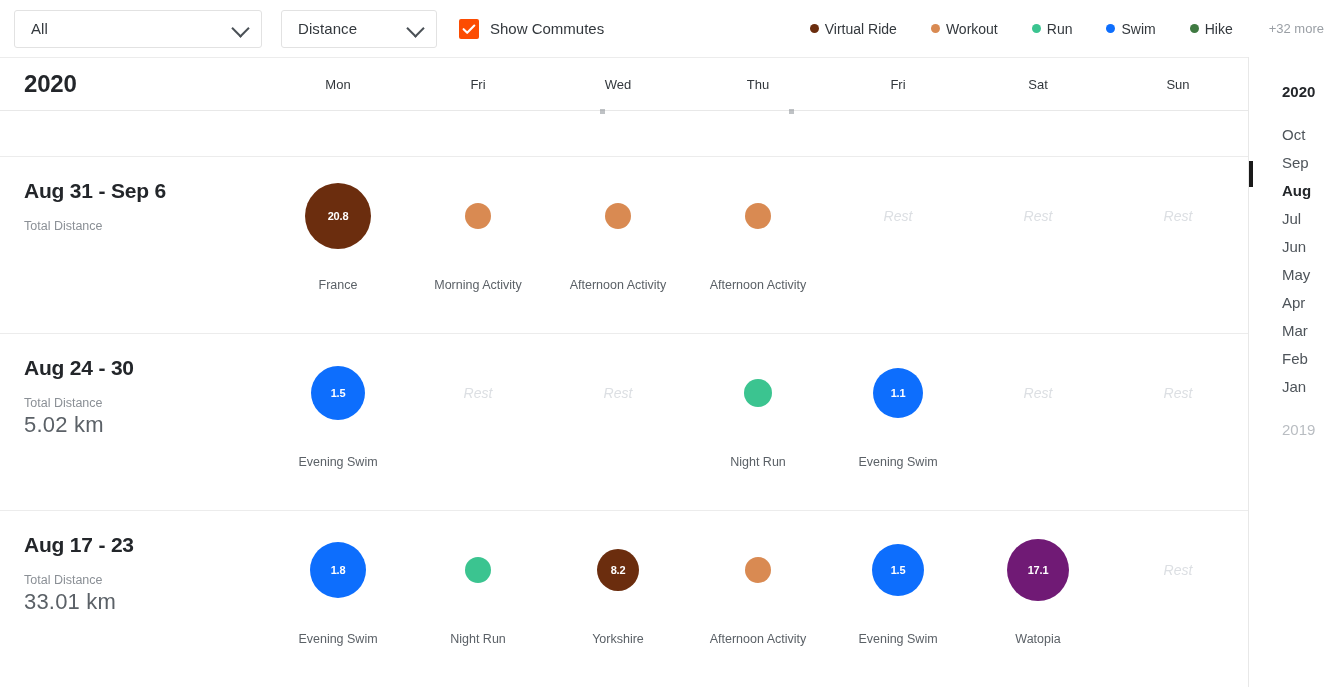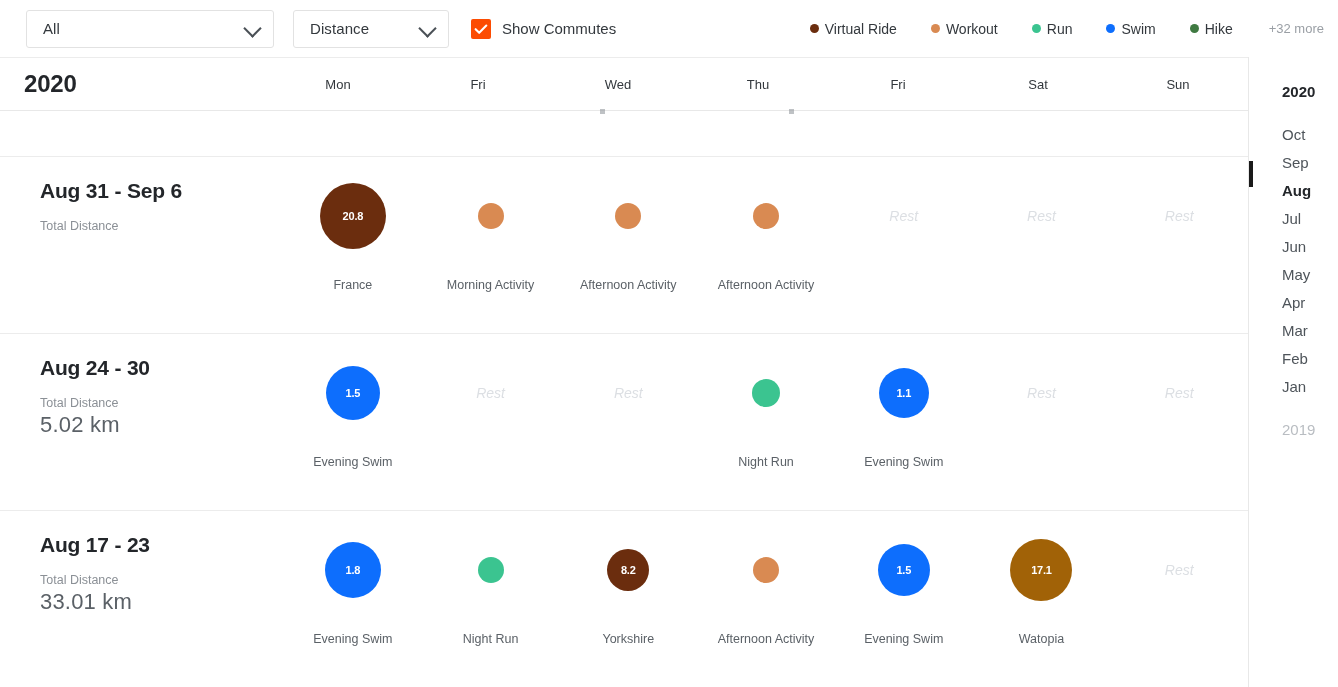--- a/index.html
+++ b/index.html
@@ -17,21 +17,20 @@
   }
 
   
   .topbar {
     position: relative;
     height: 57px;
     display: flex;
     align-items: center;
     padding-left: 14px;
     box-sizing: border-box;
-    margin-left: 12px;
   }
   .select-box {
     position: relative;
     height: 38px;
     border: 1px solid #e2e2e2;
     border-radius: 3px;
     background: #fff;
     display: flex;
     align-items: center;
     box-sizing: border-box;
@@ -172,21 +171,20 @@
     height: 5px;
     opacity: .55;
   }
 
   
   .week {
     display: flex;
     border-bottom: 1px solid #ececec;
     box-sizing: border-box;
     height: 177px;
-    padding-left: 16px;
   }
   .week-summary {
     width: 268px;
     flex: 0 0 auto;
     padding: 22px 0 0 24px;
     box-sizing: border-box;
   }
   .week-range {
     font-size: 21px;
     font-weight: bold;
@@ -484,21 +482,21 @@
               <div class="day-name">Afternoon Activity</div>
             </div>
             <div class="day-cell">
               <div class="bubble-zone">
                 <div class="bubble" style="width: 52px; height: 52px; background: rgb(13, 110, 253);">1.5</div>
               </div>
               <div class="day-name">Evening Swim</div>
             </div>
             <div class="day-cell">
               <div class="bubble-zone">
-                <div class="bubble" style="width: 62px; height: 62px; background: #a16207;">17.1</div>
+                <div class="bubble" style="width: 62px; height: 62px; background: #701a75;">17.1</div>
               </div>
               <div class="day-name">Watopia</div>
             </div>
             <div class="day-cell">
               <div class="bubble-zone">
                 <div class="rest-text">Rest</div>
               </div>
             </div>
           </div>
         </div>

